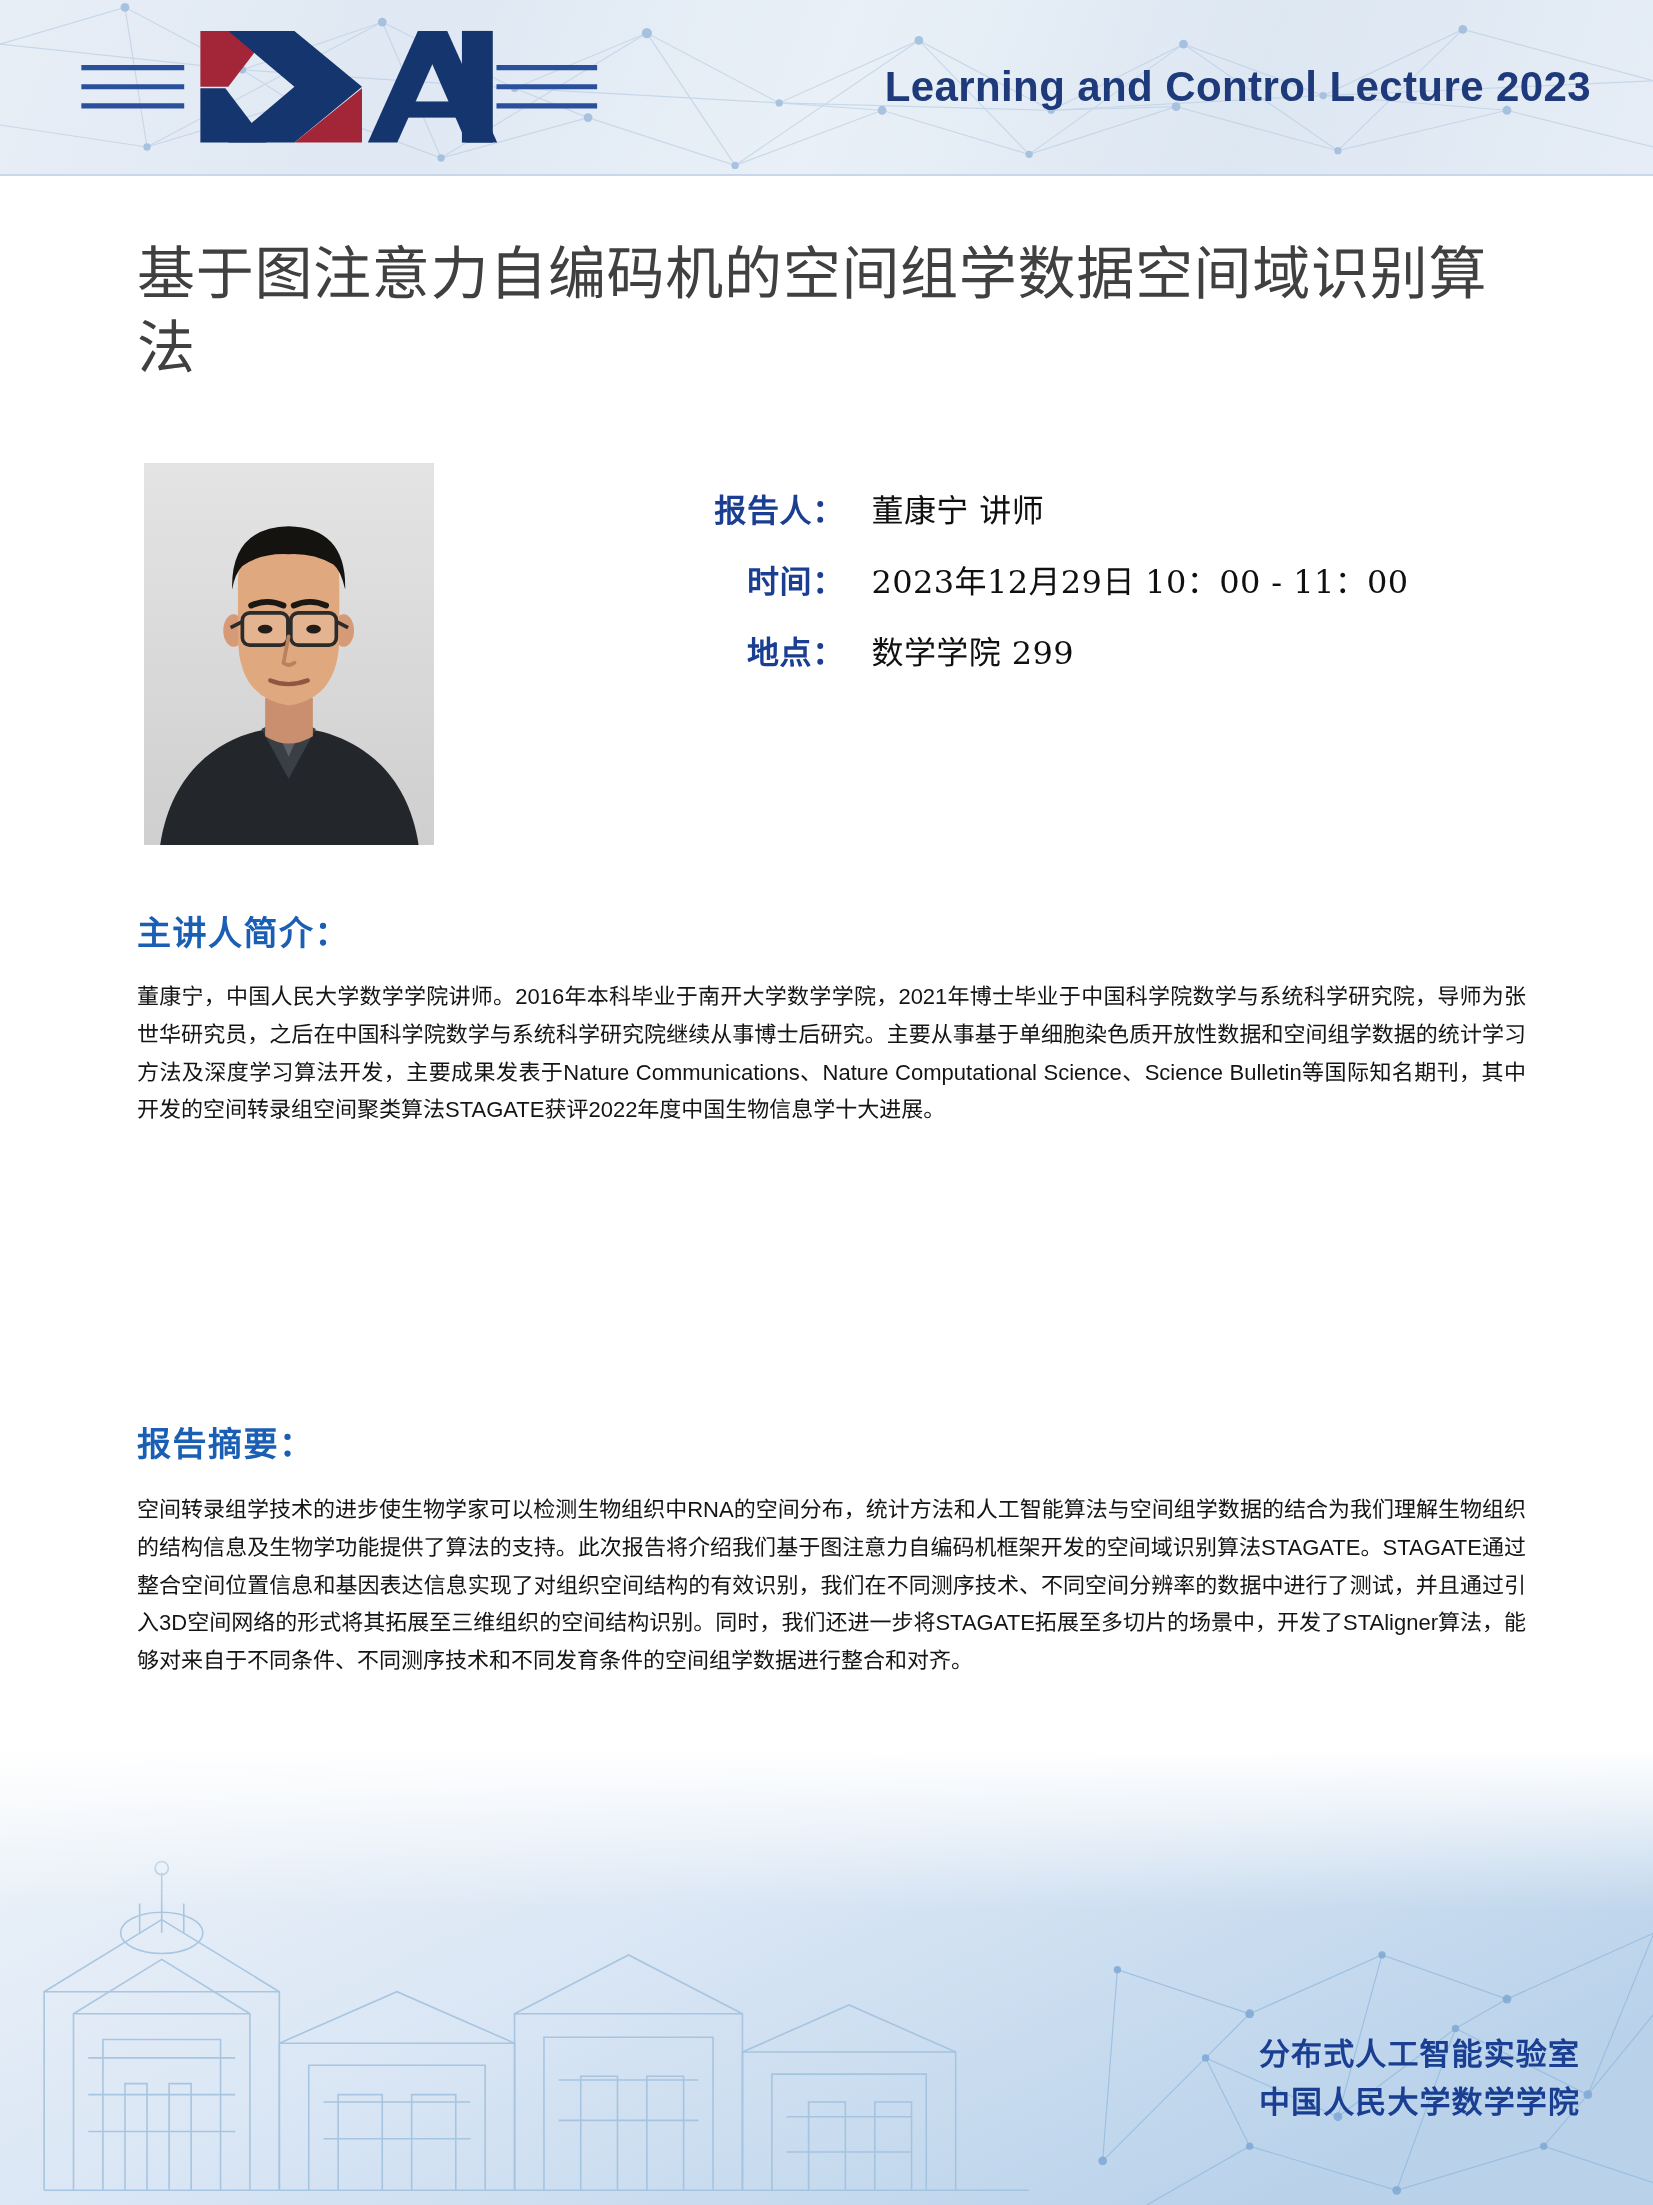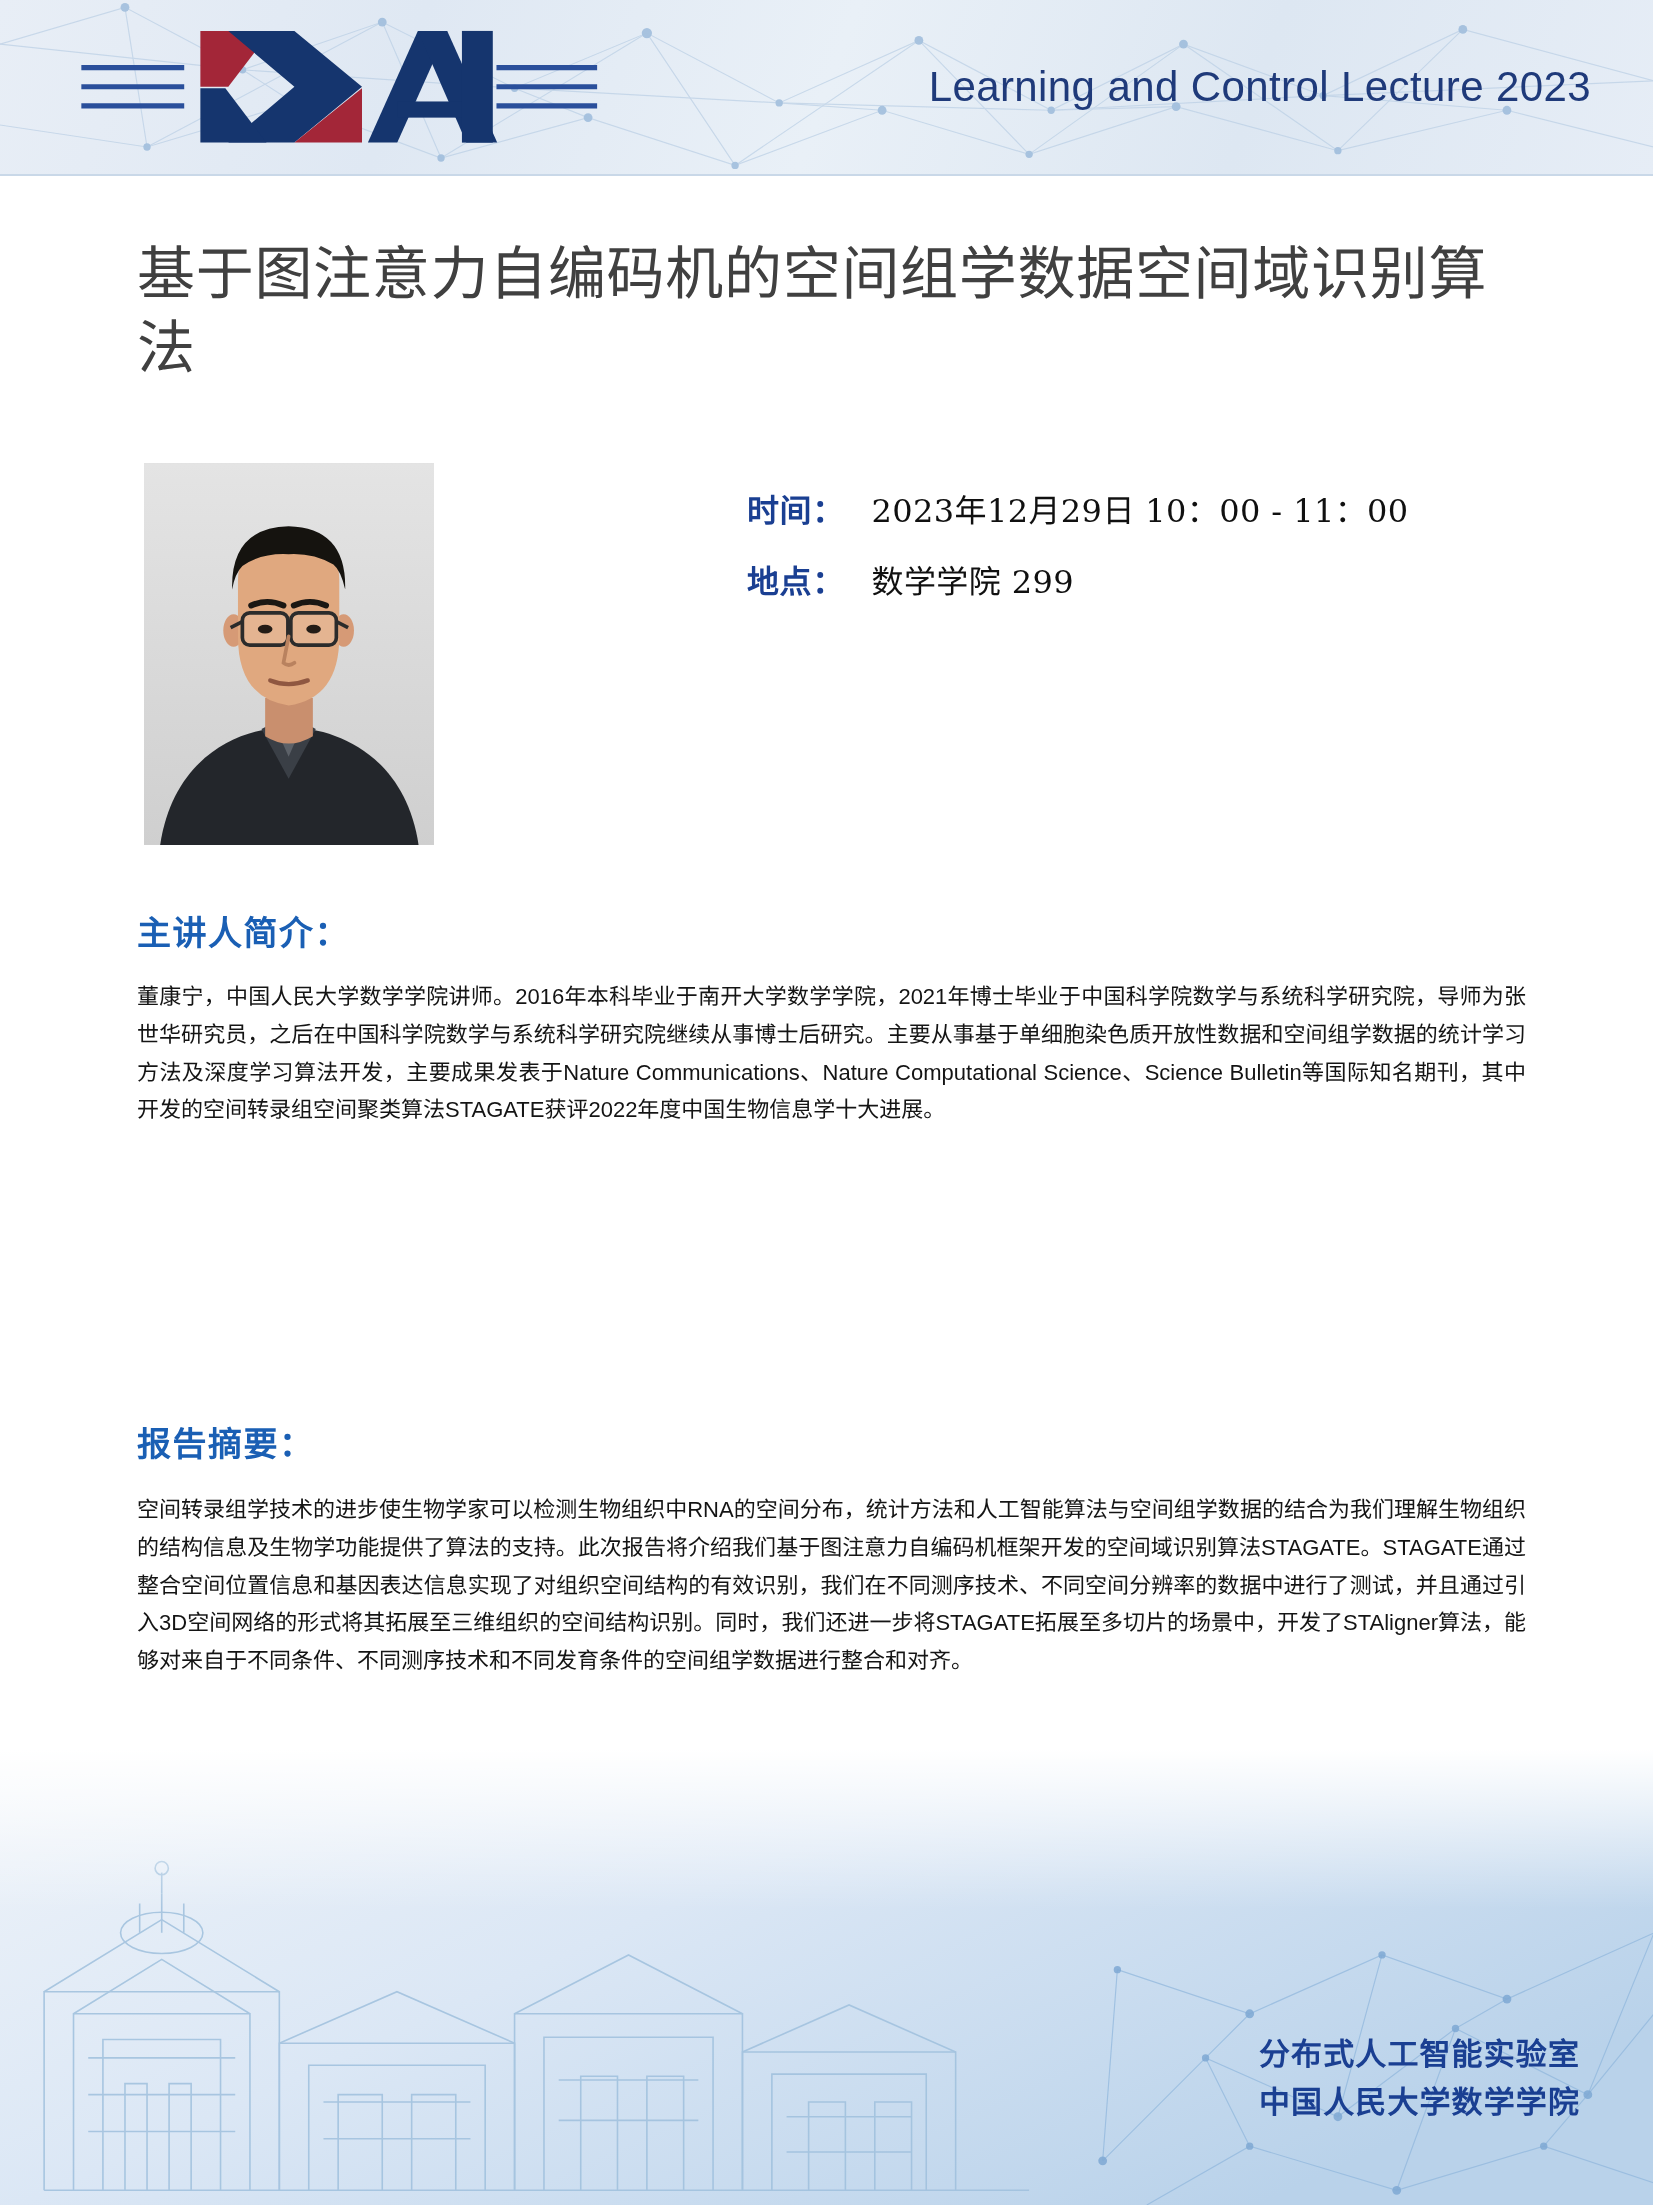--- a/index.html
+++ b/index.html
@@ -44,21 +44,21 @@
     left: 74px;
     top: 25px;
     width: 529px;
     height: 125px;
   }
   .header-title {
     position: absolute;
     right: 63px;
     top: 63px;
     font-size: 42px;
-    font-weight: normal;
+    font-weight: bold;
     color: #1f3a7a;
     letter-spacing: 0.4px;
     white-space: nowrap;
   }
 
   
   .talk-title {
     position: absolute;
     left: 137px;
     top: 237px;
@@ -277,20 +277,24 @@
       <ellipse cx="165" cy="226" rx="10" ry="6" fill="#241c16"></ellipse>
       <ellipse cx="231" cy="226" rx="10" ry="6" fill="#241c16"></ellipse>
 
       <path d="M197 236 L190 272 Q197 278 205 272" stroke="#b9825f" stroke-width="5" fill="none" stroke-linecap="round"></path>
 
       <path d="M172 296 Q197 306 223 296" stroke="#8f5741" stroke-width="6" fill="none" stroke-linecap="round"></path>
     </svg>
   </div>
 
   <div class="info">
+    <div class="info-row">
+      <div class="info-label">报告人：</div>
+      <div class="info-value">董康宁 讲师</div>
+    </div>
     <div class="info-row">
       <div class="info-label">时间：</div>
       <div class="info-value">2023年12月29日 10：00 - 11：00</div>
     </div>
     <div class="info-row">
       <div class="info-label">地点：</div>
       <div class="info-value">数学学院 299</div>
     </div>
   </div>
 

